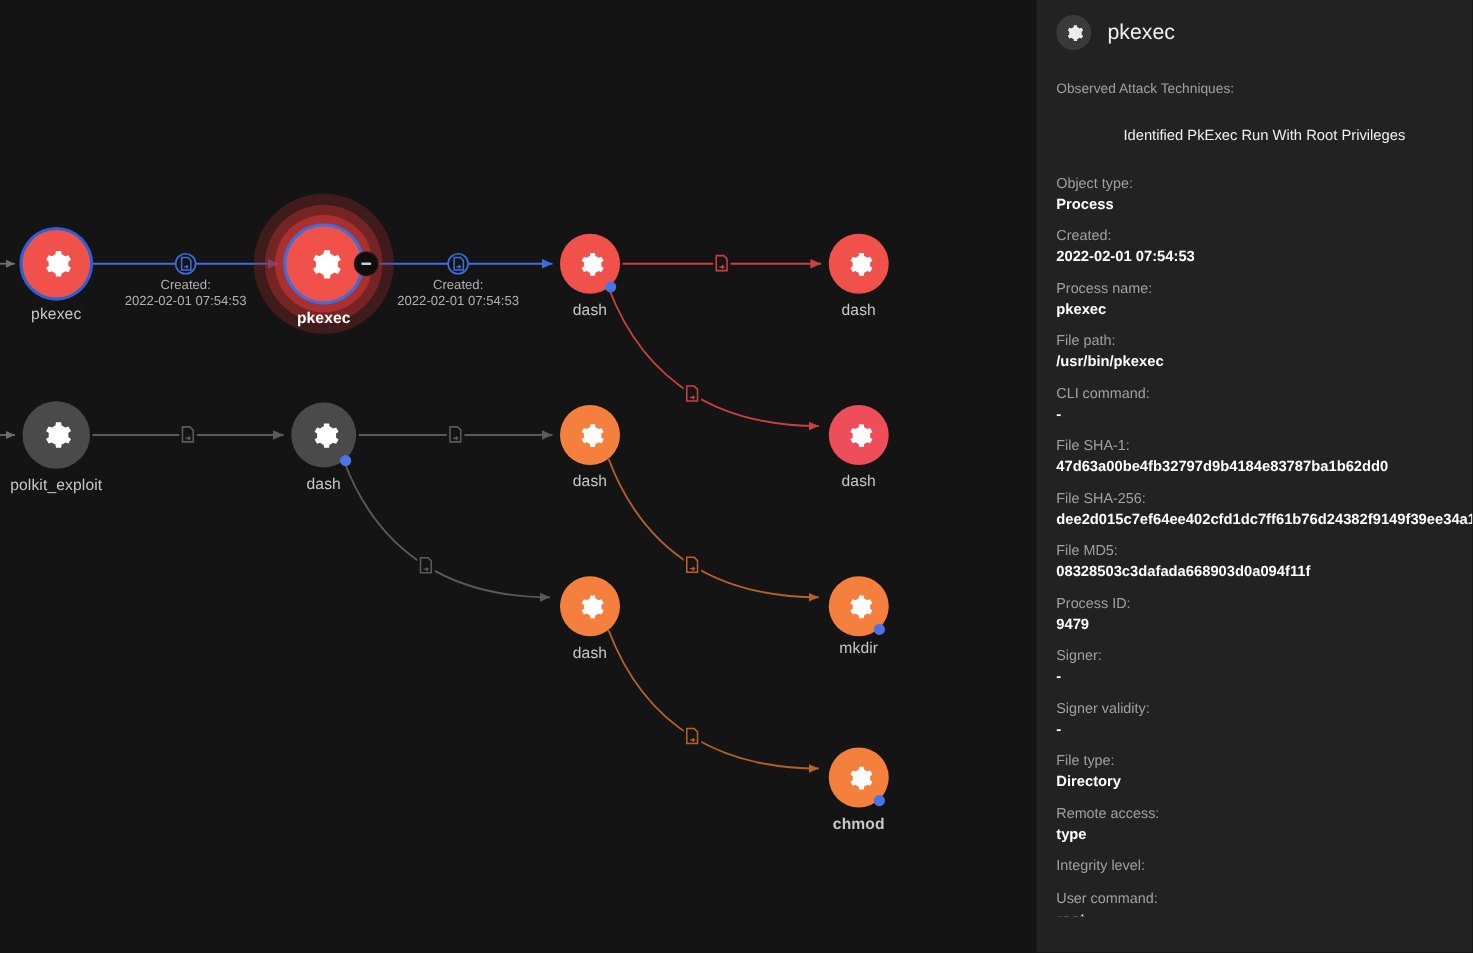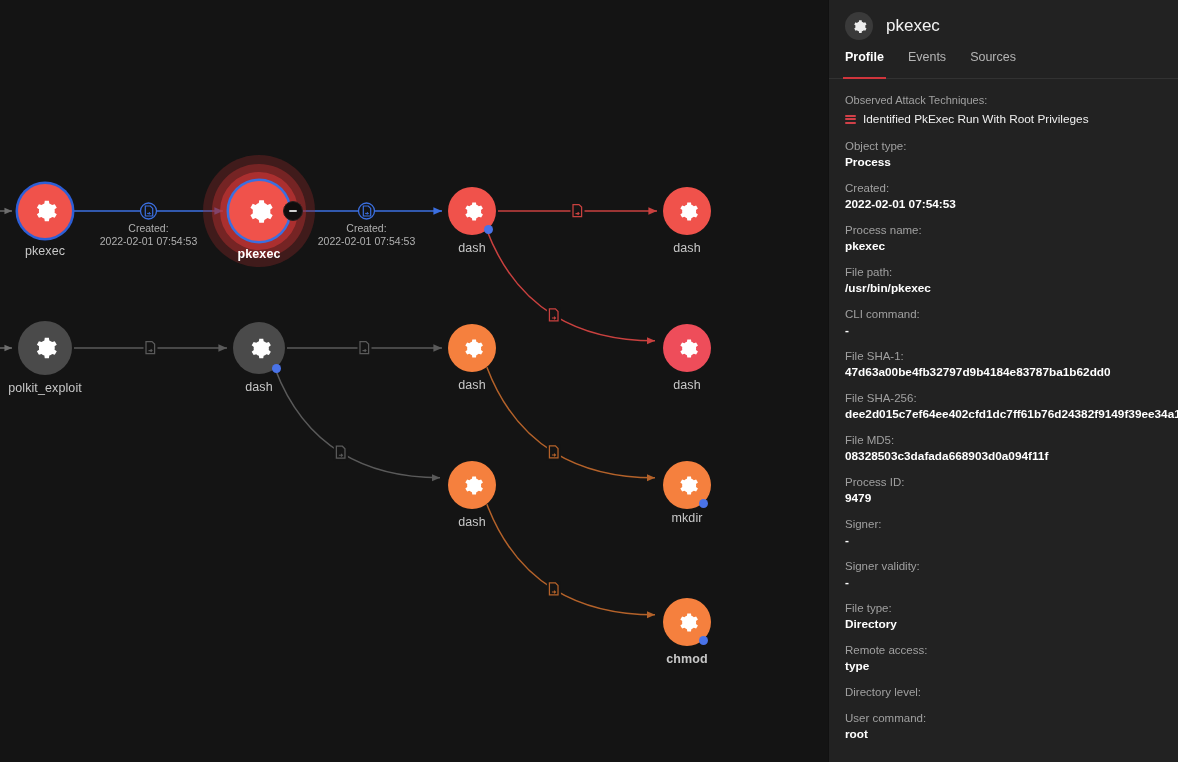--- a/index.html
+++ b/index.html
@@ -125,21 +125,21 @@
   #panel-body {
     padding: 14px 0 0 16px;
     height: 683px;
     overflow: hidden;
   }
   .fld { margin-bottom: 11px; }
   .fld .k { color:#a0a0a0; font-size:11.5px; line-height:15px; }
   .fld .v { color:#ffffff; font-size:11.8px; font-weight:bold; line-height:16px; white-space:nowrap; }
 
   .oat-head { color:#a0a0a0; font-size:11px; line-height:15px; margin-bottom:4px; }
-  .oat-row { display:flex; align-items:center; gap:7px; margin-bottom:13px; }
+  .oat-row { display:flex; align-items:center; gap:7px; margin-bottom:25px;flex-direction:column; }
   .oat-row .bars { display:flex; flex-direction:column; gap:1.5px; flex:0 0 11px; }
   .oat-row .bars i { display:block; height:2px; background:#d14048; border-radius:1px; }
   .oat-row .txt { color:#f0f0f0; font-size:11.8px; }
 </style>
 </head>
 <body>
 
 <div id="app">
 
   <div id="graph">
@@ -334,25 +334,20 @@
 
     <div id="panel-header">
       <span class="hicon">
         <svg width="15" height="15" viewBox="0 0 24 24" fill="#ededed">
           <path d="M12 8a4 4 0 100 8 4 4 0 000-8zm9.4 4c0-.6-.06-1.2-.16-1.76l2-1.56-2-3.46-2.4.96a7.6 7.6 0 00-3.04-1.76L15.4 1.8h-4l-.4 2.62A7.6 7.6 0 007.96 6.2L5.56 5.22l-2 3.46 2 1.56A9.2 9.2 0 005.4 12c0 .6.06 1.2.16 1.76l-2 1.56 2 3.46 2.4-.96a7.6 7.6 0 003.04 1.76l.4 2.62h4l.4-2.62a7.6 7.6 0 003.04-1.76l2.4.96 2-3.46-2-1.56c.1-.56.16-1.16.16-1.76z"></path>
         </svg>
       </span>
       <span class="htitle">pkexec</span>
     </div>
 
-    <div id="tabs">
-        <div class="tab active">Profile</div>
-        <div class="tab">Events</div>
-        <div class="tab">Sources</div>
-      </div>
 
     <div id="panel-body">
       <div class="oat-head">Observed Attack Techniques:</div>
       <div id="oat-list">
           <div class="oat-row">
             <span class="bars">
               <i></i>
               <i></i>
               <i></i>
             </span>
@@ -406,21 +401,21 @@
           </div>
           <div class="fld">
             <div class="k">File type:</div>
             <div class="v">Directory</div>
           </div>
           <div class="fld">
             <div class="k">Remote access:</div>
             <div class="v">type</div>
           </div>
           <div class="fld">
-            <div class="k">Directory level:</div>
+            <div class="k">Integrity level:</div>
           </div>
           <div class="fld">
             <div class="k">User command:</div>
             <div class="v">root</div>
           </div>
         </div>
     </div>
 
   </div>
 </div>

